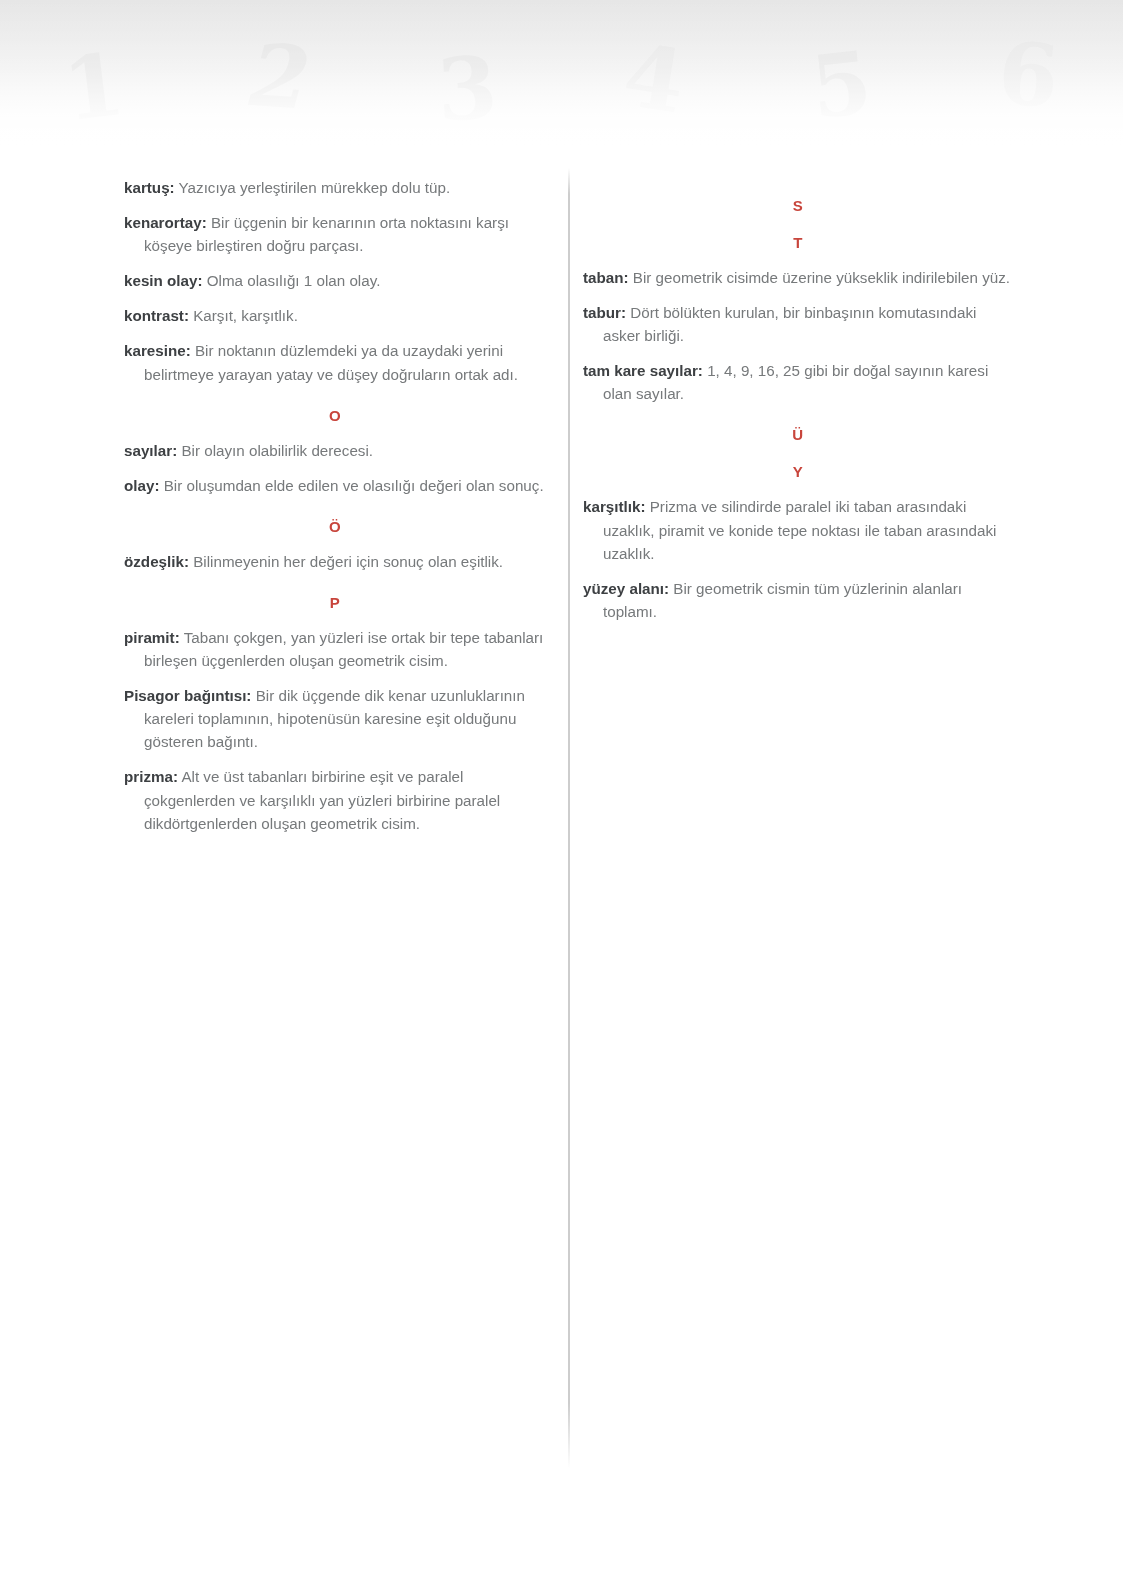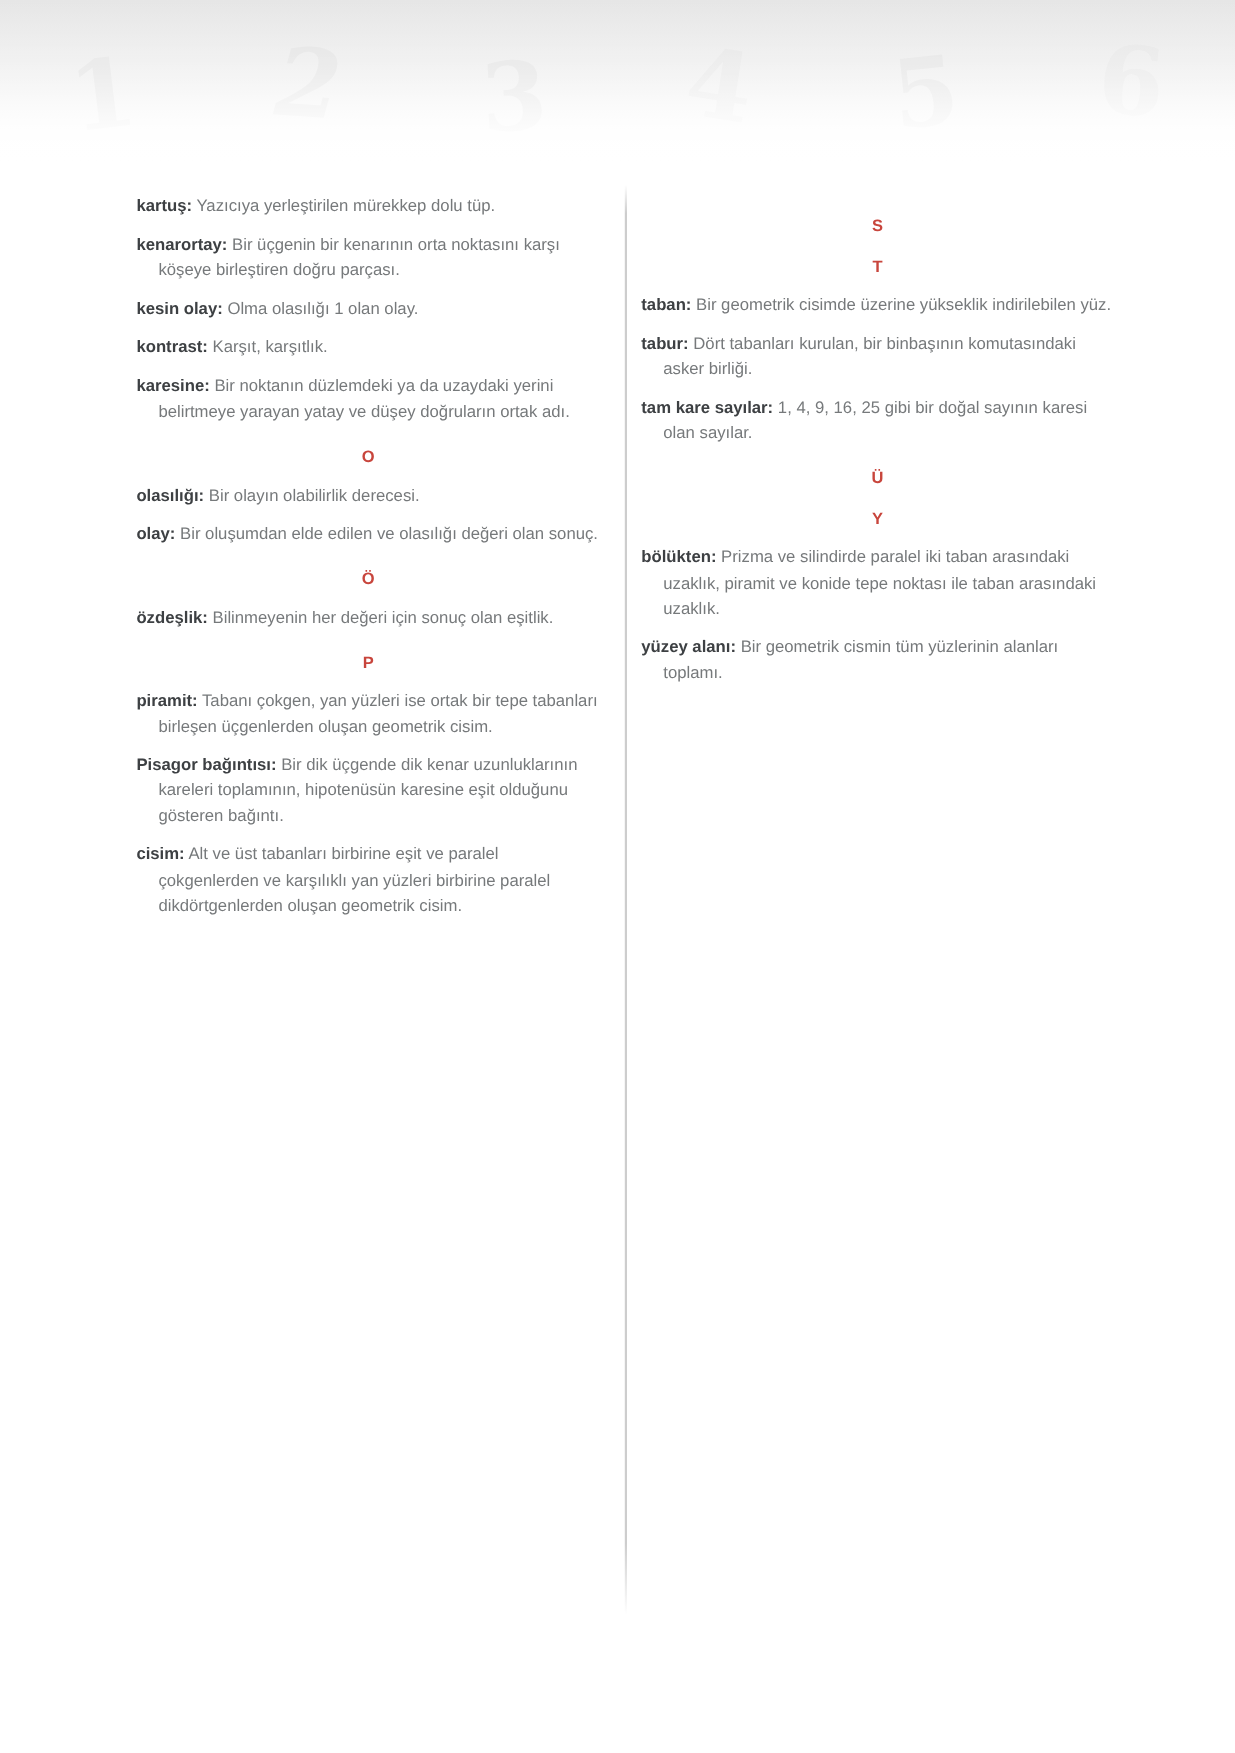--- a/index.html
+++ b/index.html
@@ -170,38 +170,38 @@
   <div class="divider"></div>
 
   <div class="columns">
     <div class="col col-left" id="col-left">
         <p class="entry"><span class="term">kartuş:</span><span class="def"> Yazıcıya yerleştirilen mürekkep dolu tüp.</span></p>
         <p class="entry"><span class="term">kenarortay:</span><span class="def"> Bir üçgenin bir kenarının orta noktasını karşı köşeye birleştiren doğru parçası.</span></p>
         <p class="entry"><span class="term">kesin olay:</span><span class="def"> Olma olasılığı 1 olan olay.</span></p>
         <p class="entry"><span class="term">kontrast:</span><span class="def"> Karşıt, karşıtlık.</span></p>
         <p class="entry"><span class="term">karesine:</span><span class="def"> Bir noktanın düzlemdeki ya da uzaydaki yerini belirtmeye yarayan yatay ve düşey doğruların ortak adı.</span></p>
         <div class="letter-head">O</div>
-        <p class="entry"><span class="term">olasılığı:</span><span class="def"> Bir olayın olabilirlik derecesi.</span></p>
+        <p class="entry"><span class="term">sayılar:</span><span class="def"> Bir olayın olabilirlik derecesi.</span></p>
         <p class="entry"><span class="term">olay:</span><span class="def"> Bir oluşumdan elde edilen ve olasılığı değeri olan sonuç.</span></p>
         <div class="letter-head">Ö</div>
         <p class="entry"><span class="term">özdeşlik:</span><span class="def"> Bilinmeyenin her değeri için sonuç olan eşitlik.</span></p>
         <div class="letter-head">P</div>
         <p class="entry"><span class="term">piramit:</span><span class="def"> Tabanı çokgen, yan yüzleri ise ortak bir tepe tabanları birleşen üçgenlerden oluşan geometrik cisim.</span></p>
         <p class="entry"><span class="term">Pisagor bağıntısı:</span><span class="def"> Bir dik üçgende dik kenar uzunluklarının kareleri toplamının, hipotenüsün karesine eşit olduğunu gösteren bağıntı.</span></p>
-        <p class="entry"><span class="term">cisim:</span><span class="def"> Alt ve üst tabanları birbirine eşit ve paralel çokgenlerden ve karşılıklı yan yüzleri birbirine paralel dikdörtgenlerden oluşan geometrik cisim.</span></p>
+        <p class="entry"><span class="term">prizma:</span><span class="def"> Alt ve üst tabanları birbirine eşit ve paralel çokgenlerden ve karşılıklı yan yüzleri birbirine paralel dikdörtgenlerden oluşan geometrik cisim.</span></p>
       </div>
     <div class="col col-right" id="col-right">
         <div class="letter-head">S</div>
         <div class="letter-head">T</div>
         <p class="entry"><span class="term">taban:</span><span class="def"> Bir geometrik cisimde üzerine yükseklik indirilebilen yüz.</span></p>
-        <p class="entry"><span class="term">tabur:</span><span class="def"> Dört tabanları kurulan, bir binbaşının komutasındaki asker birliği.</span></p>
+        <p class="entry"><span class="term">tabur:</span><span class="def"> Dört bölükten kurulan, bir binbaşının komutasındaki asker birliği.</span></p>
         <p class="entry"><span class="term">tam kare sayılar:</span><span class="def"> 1, 4, 9, 16, 25 gibi bir doğal sayının karesi olan sayılar.</span></p>
         <div class="letter-head">Ü</div>
         <div class="letter-head">Y</div>
-        <p class="entry"><span class="term">bölükten:</span><span class="def"> Prizma ve silindirde paralel iki taban arasındaki uzaklık, piramit ve konide tepe noktası ile taban arasındaki uzaklık.</span></p>
+        <p class="entry"><span class="term">karşıtlık:</span><span class="def"> Prizma ve silindirde paralel iki taban arasındaki uzaklık, piramit ve konide tepe noktası ile taban arasındaki uzaklık.</span></p>
         <p class="entry"><span class="term">yüzey alanı:</span><span class="def"> Bir geometrik cismin tüm yüzlerinin alanları toplamı.</span></p>
       </div>
   </div>
 
   <div class="page-badge">
     <svg width="96" height="96" viewBox="0 0 96 96" aria-hidden="true">
       <defs>
         <radialGradient id="badgeFill" cx="42%" cy="38%" r="66%">
           <stop offset="0%" stop-color="#e4e4e4"></stop>
           <stop offset="70%" stop-color="#dadada"></stop>

